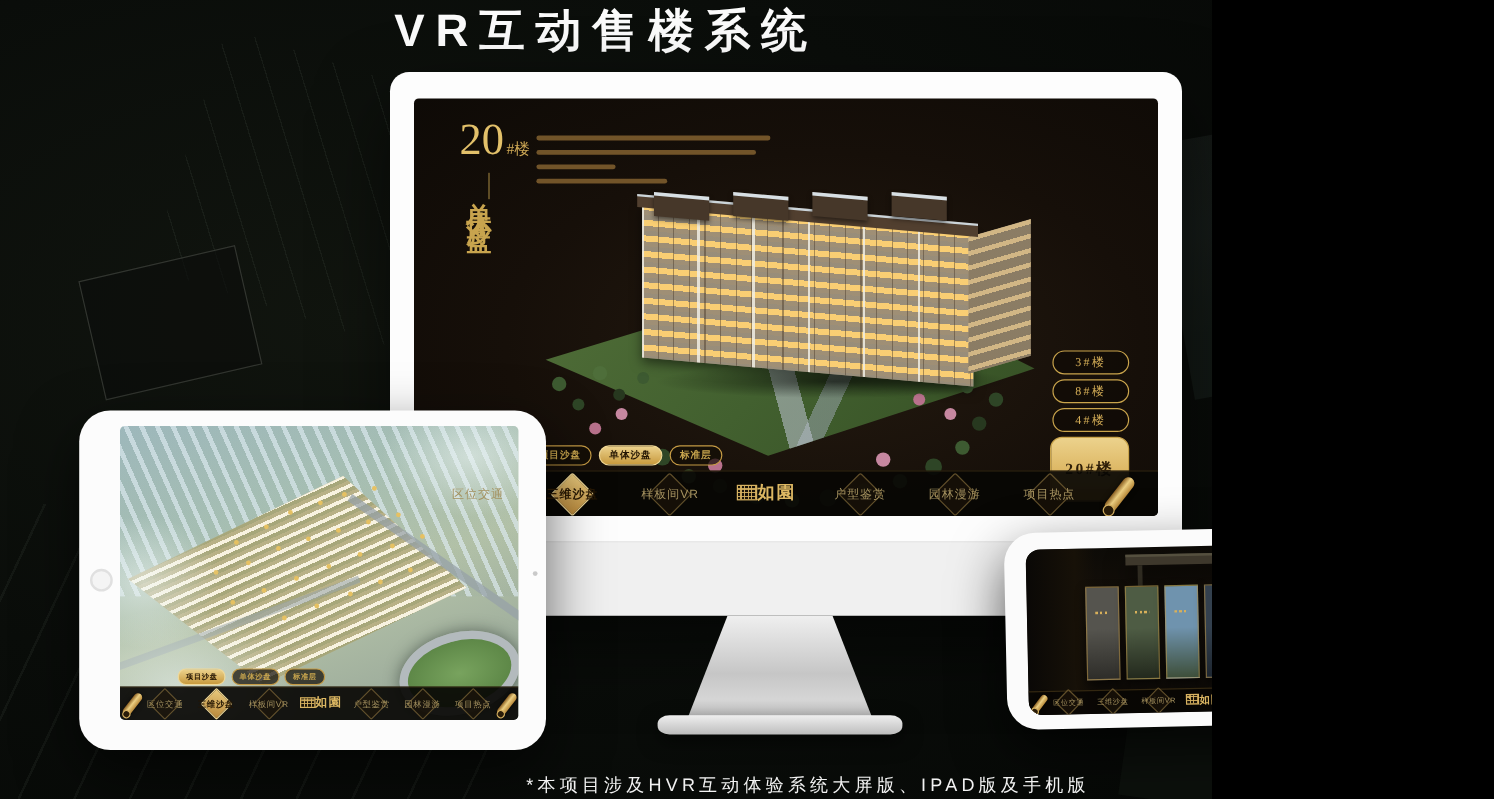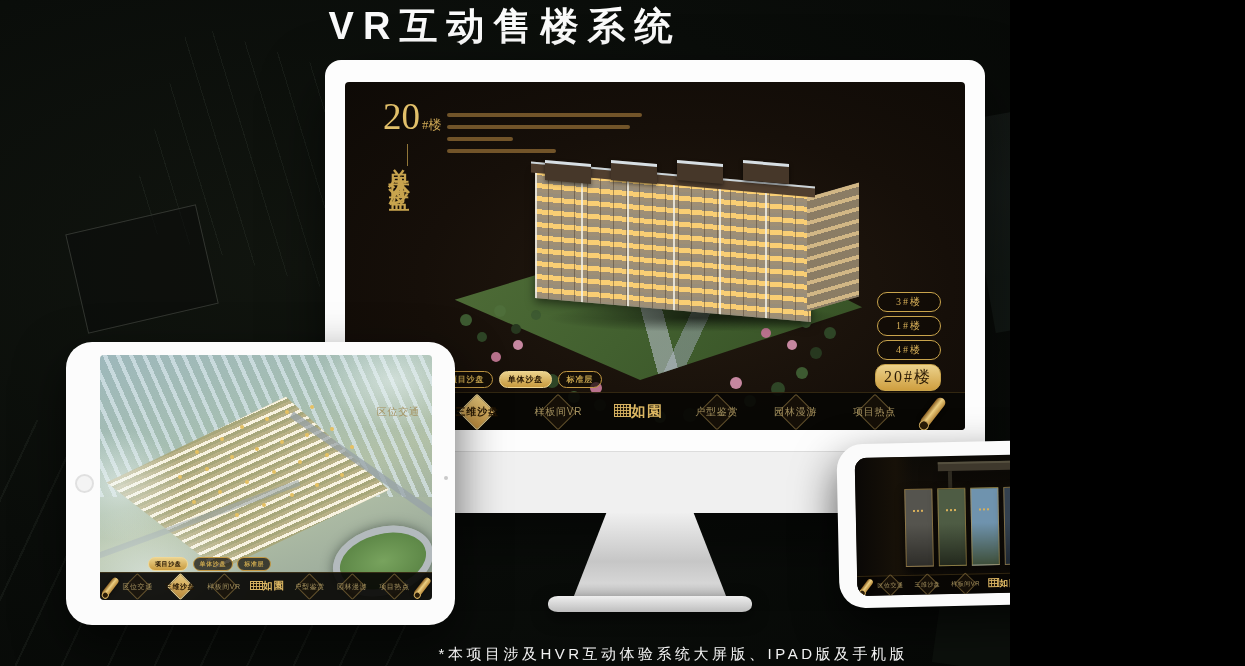--- a/index.html
+++ b/index.html
@@ -83,21 +83,21 @@
   .b-side{position:absolute;left:462px;top:108px;width:52px;height:114px;transform:skewY(-16deg);
     background-color:#bcae92;
     background-image:repeating-linear-gradient(180deg, rgba(230,190,120,.5) 0 4px, rgba(90,75,55,.5) 4px 12px);}
   .b-roof{position:absolute;left:186px;top:92px;width:284px;height:9px;transform:skewY(5deg);
     background:#513f2f;border-top:2px solid #ccd5da;}
   .b-cap{position:absolute;top:80px;width:46px;height:17px;transform:skewY(5deg);
     background:#463729;border-top:3px solid #d7dfe4;box-shadow:0 2px 4px rgba(0,0,0,.5);}
   .m-floors{position:absolute;right:24px;top:210px;display:flex;flex-direction:column;align-items:flex-end;gap:4px;}
   .fbtn{min-width:52px;text-align:center;font-family:"Liberation Serif", serif;font-size:10px;letter-spacing:2px;
     color:#d3ac56;border:1px solid #c9a44c;background:rgba(16,11,5,.75);border-radius:10px;padding:2px 5px;cursor:pointer;}
-  .fbtn.active{background:linear-gradient(#ecd28c,#cf9f40);color:#2d1d07;font-weight:normal;font-size:16px;padding:2px 6px;}
+  .fbtn.active{background:linear-gradient(#ecd28c,#cf9f40);color:#2d1d07;font-weight:bold;font-size:13px;padding:17px 6px;}
   .m-tabs{position:absolute;left:95px;bottom:42px;font-size:8px;}
   .m-nav{height:37px;font-size:10px;}
   
   .tablet{position:absolute;left:66px;top:342px;width:389px;height:283px;background:#fcfcfc;border-radius:26px;
     box-shadow:0 20px 50px rgba(0,0,0,.6);}
   .t-home{position:absolute;left:9px;top:132px;width:15px;height:15px;border-radius:50%;
     border:2px solid #e0e0e0;background:#f4f4f4;}
   .t-cam{position:absolute;right:7px;top:134px;width:4px;height:4px;border-radius:50%;background:#c9c9c9;}
   .t-screen{position:absolute;left:34px;top:13px;width:332px;height:245px;border-radius:4px;overflow:hidden;
     background:linear-gradient(160deg,#9fb9bd 0%,#a8c0b4 30%,#b5c3a8 55%,#9fae9d 82%,#8fa093 100%);}
@@ -171,21 +171,21 @@
       <div class="b-shade"></div>
       <div class="b-front"></div>
       <div class="b-side"></div>
       <div class="b-roof"></div>
       <div class="b-cap" style="left:200px"></div>
       <div class="b-cap" style="left:266px"></div>
       <div class="b-cap" style="left:332px"></div>
       <div class="b-cap" style="left:398px"></div>
       <div class="m-floors" id="m-floors">
           <div class="fbtn">3#楼</div>
-          <div class="fbtn">1#楼</div>
+          <div class="fbtn">8#楼</div>
           <div class="fbtn">4#楼</div>
           <div class="fbtn active">20#楼</div>
         </div>
       <div class="m-tabs" id="m-tabs"><span class="pill">项目沙盘</span><span class="pill active">单体沙盘</span><span class="pill">标准层</span></div>
       <div class="navbar m-nav" id="m-nav">
           <div class="nav-item">
             <i class="diamond"></i>
             <span class="nav-label">区位交通</span>
           </div>
           <div class="nav-item active">

